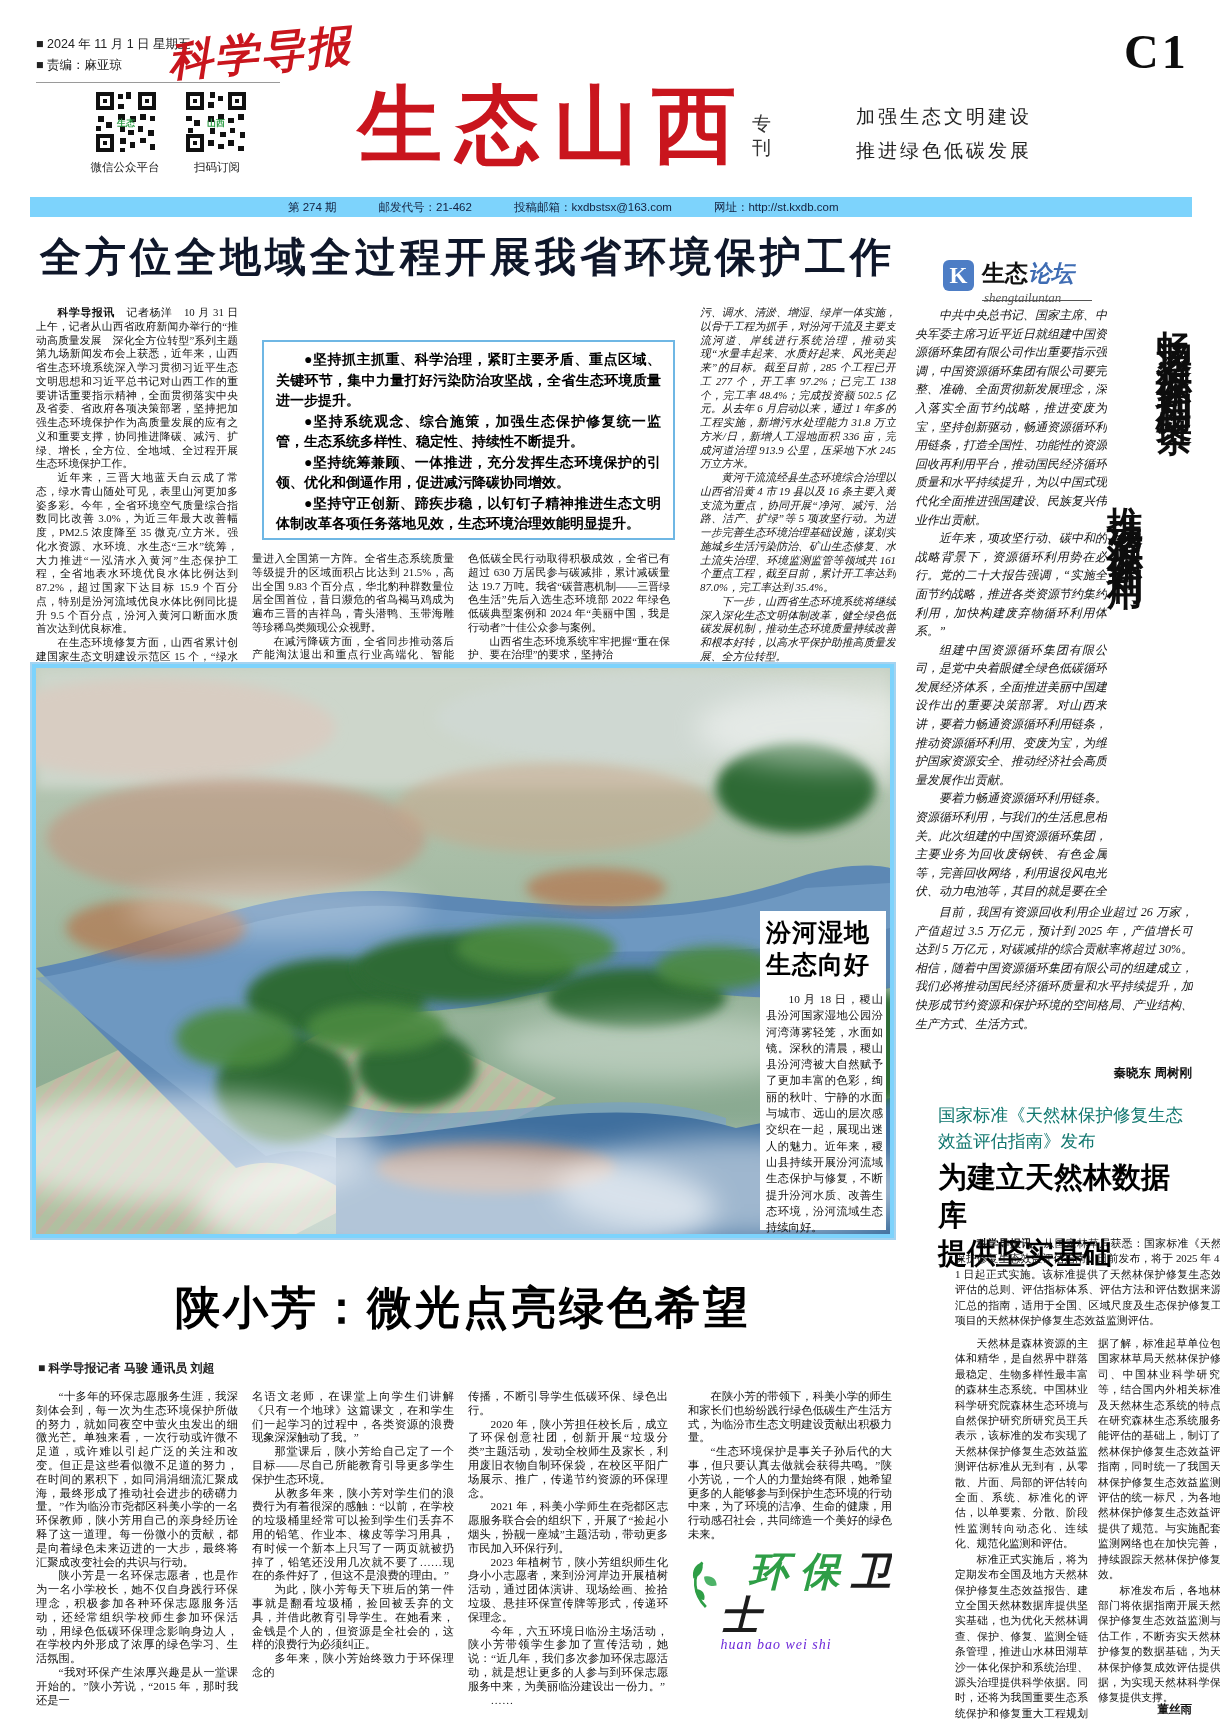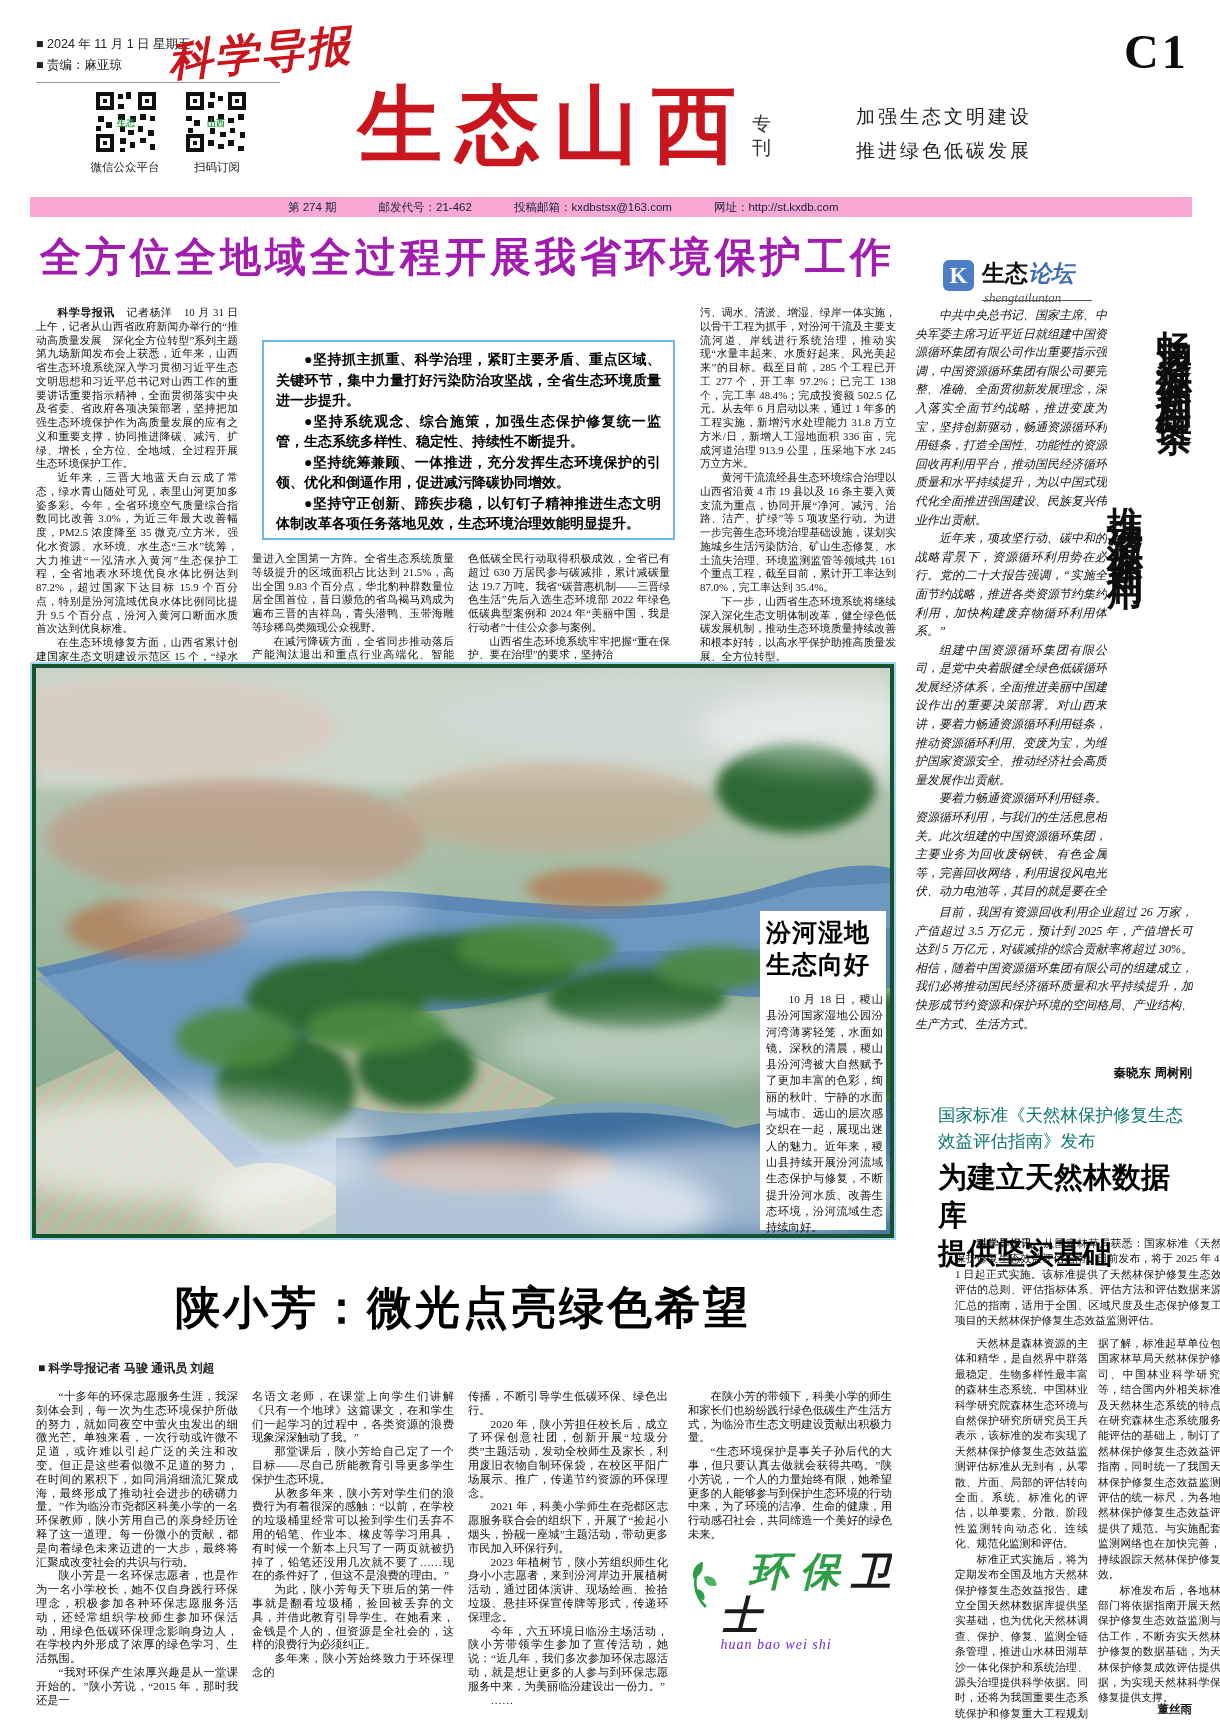--- a/index.html
+++ b/index.html
@@ -20,46 +20,46 @@
   .qr1 { left:94px; } .qr2 { left:184px; }
   .qr-label { top:160px; font-size:11.5px; color:#222; width:90px; text-align:center;
               font-family:"Liberation Sans","DejaVu Sans",sans-serif; }
   .qr-label1 { left:80px; } .qr-label2 { left:172px; }
   .masthead { left:358px; top:80px; font-size:84px; font-weight:900; color:#c9151d;
               letter-spacing:14px; line-height:92px; }
   .masthead-sub { left:752px; top:112px; width:22px; font-size:19px; line-height:24px;
                   color:#333; font-family:"Liberation Sans","DejaVu Sans",sans-serif; }
   .slogan { left:856px; top:100px; font-size:19px; line-height:34px; letter-spacing:3px; color:#222; }
   .pageno { left:1124px; top:24px; font-size:48px; font-weight:700; letter-spacing:3px; color:#0d0d0d; }
-  .infobar { left:30px; top:197px; width:1162px; height:20px; background:#f9a8d4;
+  .infobar { left:30px; top:197px; width:1162px; height:20px; background:#7dd3fc;
              color:#13203e; font-size:11.5px; display:flex; align-items:center;
              padding-left:258px; gap:42px; font-family:"Liberation Sans","DejaVu Sans",sans-serif; }
 
   
   .lead-headline { left:30px; top:230px; width:875px; text-align:center; font-size:41px;
-                   font-weight:900; letter-spacing:4px; color:#a21caf;
+                   font-weight:900; letter-spacing:4px; color:#0f172a;
                    font-family:"Liberation Sans","DejaVu Sans",sans-serif; }
   .lead-col { font-size:10.8px; line-height:13.75px; overflow:hidden; text-align:justify; }
   .lead-col p, .jt-cont, .lead-col .lead-p1 { text-align:justify; }
   .lead-col p { text-indent:2em; }
   .jt-cont { text-indent:0; }
   .col-a { left:36px;  top:306px; width:202px; height:358px; }
   .col-b { left:252px; top:552px; width:202px; height:112px; }
   .col-c { left:468px; top:552px; width:202px; height:112px; }
-  .col-d { left:700px; top:306px; width:196px; height:358px; }
+  .col-d { left:700px; top:306px; width:196px; height:358px;font-style:italic; }
   .lead-p1 { text-indent:2em; }
   .lead-p1 b { font-family:"Liberation Sans","DejaVu Sans",sans-serif; }
   .bullet-box { left:262px; top:340px; width:413px; height:200px; border:2px solid #6fb7e4;
                 padding:7px 12px; overflow:hidden; }
   .bullet-box p { font-family:"Liberation Sans","DejaVu Sans",sans-serif; font-weight:700;
                   font-size:14px; line-height:20.5px; text-indent:2em; text-align:justify; color:#000; }
 
   
   .photo-frame { left:30px; top:662px; width:866px; height:578px; border:2px solid #a5d3f0;
-                 padding:4px; background:#14532d; }
+                 padding:4px; background:#7dd3fc; }
   .photo { position:relative; width:100%; height:100%; overflow:hidden; background:#9db7c8; }
   .caption-box { position:absolute; right:4px; top:243px; bottom:4px; width:126px;
                  background:#fff; padding:6px 3px 4px 6px; }
   .caption-title { font-size:25px; font-weight:900; line-height:32px; color:#000; letter-spacing:1px; }
   .caption-text { margin-top:10px; font-size:11.3px; line-height:16.3px; text-align:justify; text-indent:2em; }
 
   
   .feat-headline { left:30px; top:1278px; width:866px; text-align:center; font-size:45px;
                    font-weight:900; letter-spacing:3px; color:#000; }
   .feat-byline { left:38px; top:1360px; font-size:12px; font-weight:700;

